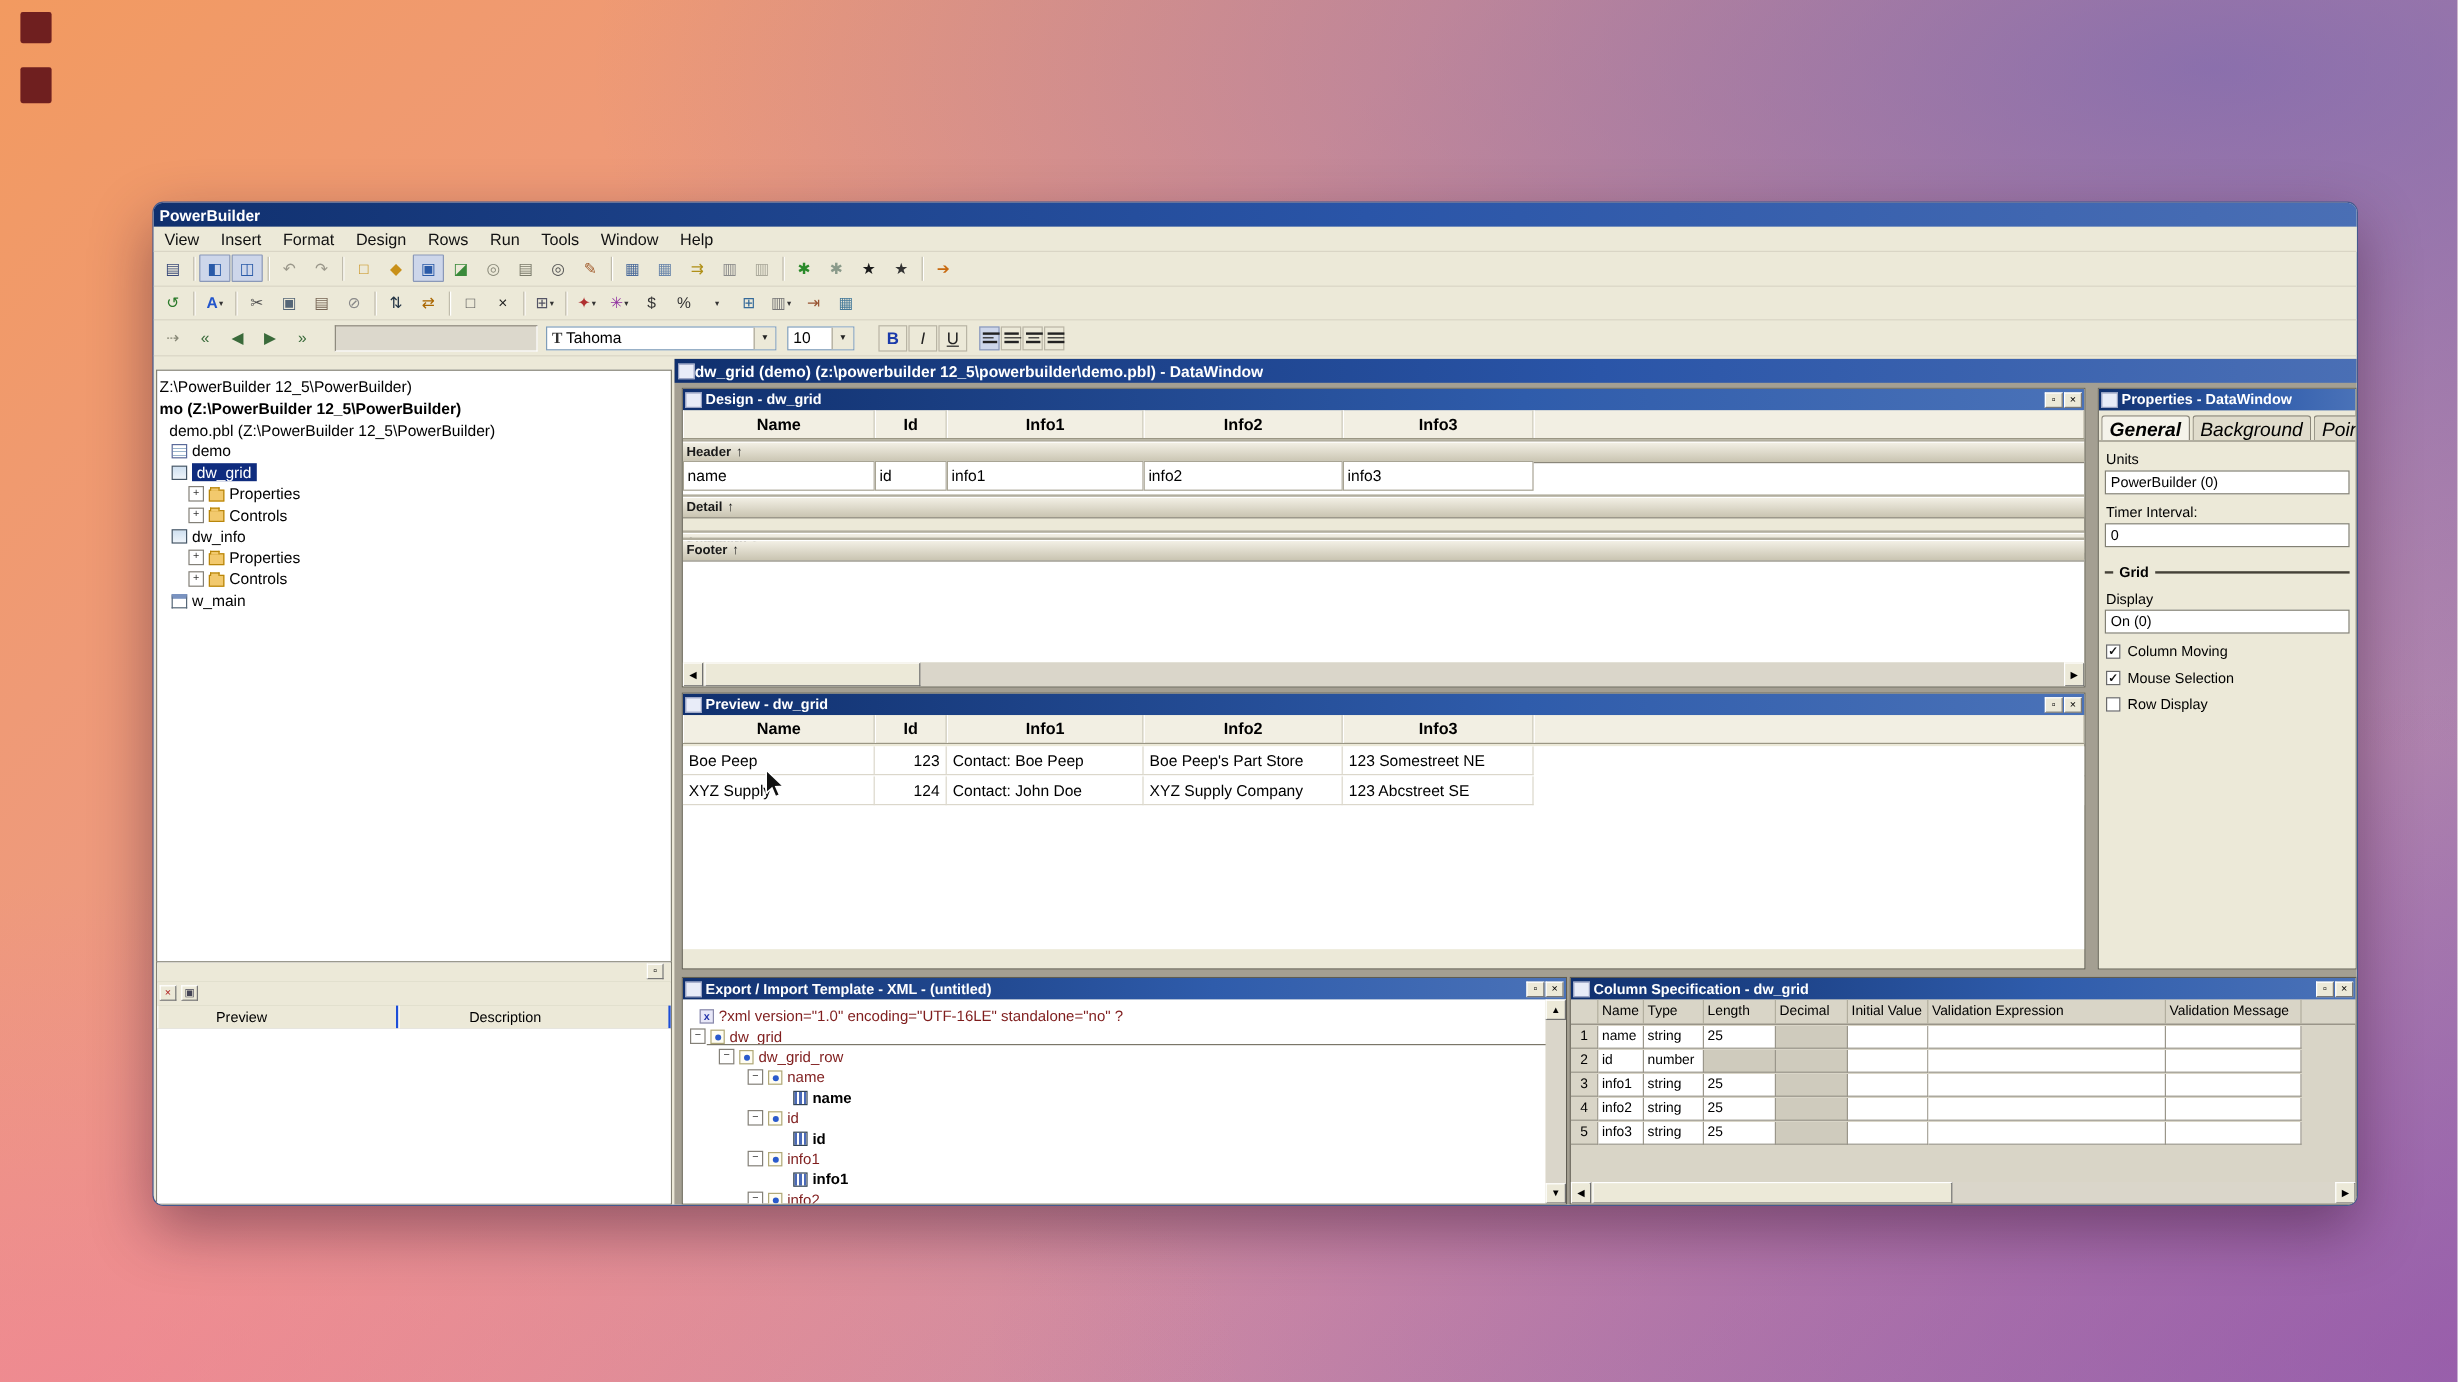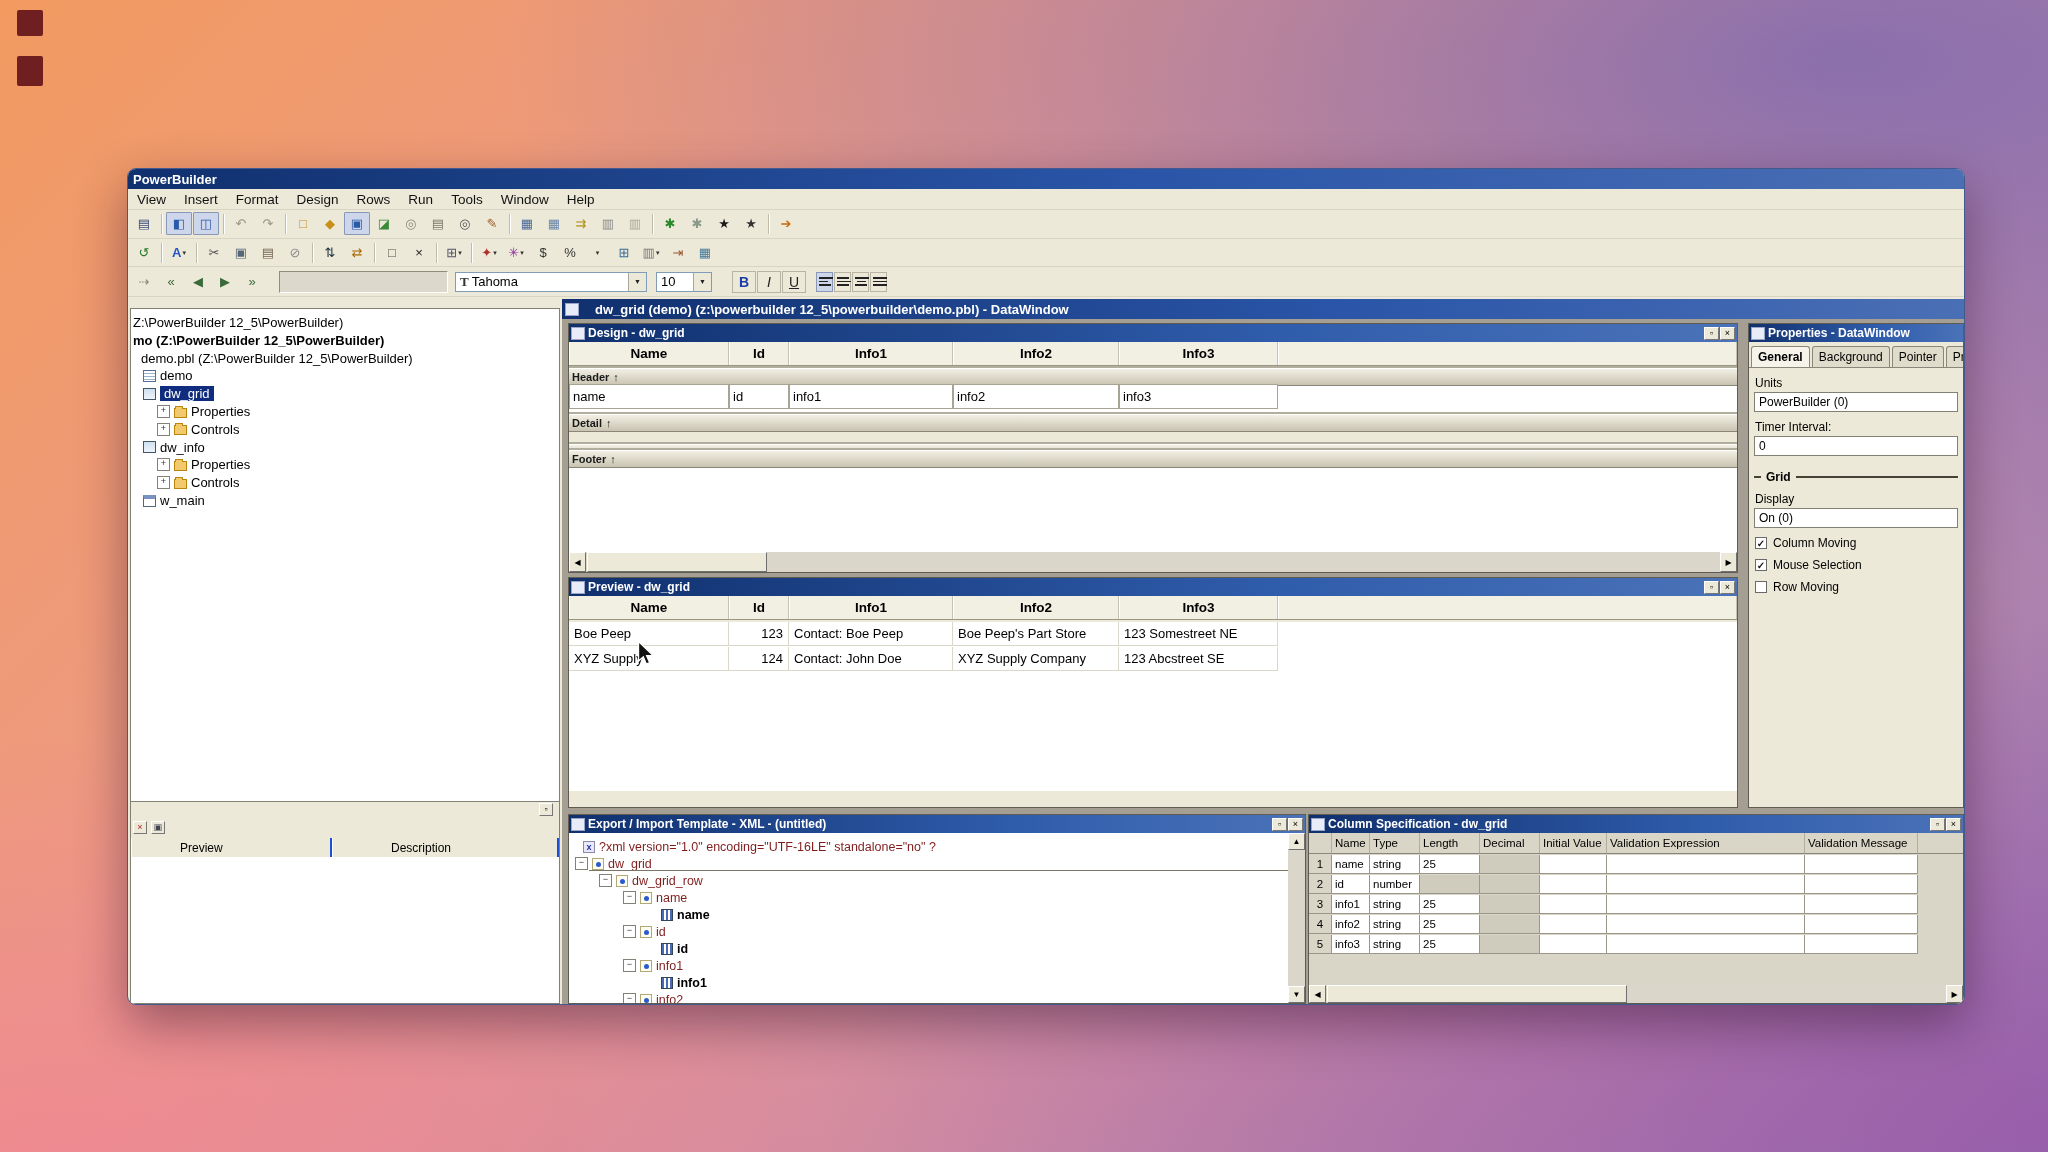--- a/index.html
+++ b/index.html
@@ -54,21 +54,21 @@
     text-align:center;color:#333;flex:none;}
 
   .pane-bl{position:absolute;left:2px;top:632px;width:428px;height:201px;background:#fff;border:1px solid #828073;overflow:hidden;}
   .bl-strip{position:absolute;left:0;width:100%;background:#ece9d8;border-bottom:1px solid #c9c5b5;}
   .sqbtn{position:absolute;width:14px;height:13px;background:#ece9d8;border:1px solid #fff;
     border-right-color:#777;border-bottom-color:#777;font-size:9px;line-height:11px;text-align:center;padding:0;}
   .bl-head{position:absolute;left:0;top:36px;width:100%;height:19px;display:flex;background:#ece9d8;border-bottom:1px solid #a5a193;}
   .bl-cell{border-right:2px solid #1d4ed8;border-left:1px solid #fff;font-size:12px;display:flex;align-items:center;padding-left:48px;box-sizing:border-box;}
 
   .mdi{position:absolute;left:434px;top:130px;width:1402px;height:705px;background:#a49f92;overflow:hidden;}
-  .dwbar{position:absolute;left:0;top:0;width:100%;height:20px;display:flex;align-items:center;gap:16px;
+  .dwbar{position:absolute;left:0;top:0;width:100%;height:20px;display:flex;align-items:center;gap:0;
     background:linear-gradient(90deg,#10306e,#2a55a8 55%,#4a6fb5);color:#fff;font-weight:bold;font-size:13px;
     padding-left:3px;box-sizing:border-box;}
   .picon{width:12px;height:11px;background:#e8ecf8;border:1px solid #9aa4c4;flex:none;}
 
   .panel{position:absolute;background:#ece9d8;border:1px solid #5f5c52;box-sizing:border-box;overflow:hidden;}
   .pbar{position:absolute;left:0;top:0;width:100%;height:18px;display:flex;align-items:center;gap:3px;
     background:linear-gradient(90deg,#10306e,#2f5cab 60%,#4a72b8);color:#fff;font-weight:bold;font-size:12px;
     padding:0 2px;box-sizing:border-box;}
   .pbtns{margin-left:auto;display:flex;gap:1px;}
   .pbtn{width:15px;height:13px;background:#ece9d8;border:1px solid #fff;border-right-color:#777;
@@ -108,22 +108,22 @@
 
   .cs-head{position:absolute;display:flex;background:#d9d5c7;border-bottom:1px solid #8a867a;}
   .cs-hcell{font-size:11.5px;padding:4px 3px;border-right:1px solid #b2ae9e;box-sizing:border-box;flex:none;white-space:nowrap;overflow:hidden;}
   .cs-row{position:absolute;display:flex;}
   .cs-cell{font-size:11.5px;padding:3px 3px;background:#fff;border-right:1px solid #9a968a;border-bottom:1px solid #9a968a;
     box-sizing:border-box;flex:none;white-space:nowrap;overflow:hidden;}
   .cs-cell.gut{background:#d9d5c7;text-align:center;}
   .cs-cell.dis{background:#cfcbbd;}
 
   .tabs{position:absolute;left:2px;top:22px;display:flex;height:21px;width:100%;}
-  .tab{border:1px solid #8a867a;border-bottom:none;background:#e0dccc;padding:3px 6px 0;font-size:12px;
-    border-radius:3px 3px 0 0;margin-right:2px;white-space:nowrap;flex:none;}
+  .tab{border:1px solid #8a867a;border-bottom:none;background:#e0dccc;padding:3px 6px 0;font-size:16px;
+    border-radius:3px 3px 0 0;margin-right:2px;white-space:nowrap;flex:none;font-style:italic;}
   .tab.active{background:#f5f3ea;font-weight:bold;}
   .props-body{position:absolute;left:0;top:43px;width:100%;bottom:0;background:#ece9d8;border-top:1px solid #8a867a;}
   .plabel{font-size:12px;margin:8px 6px 2px;}
   .fieldbox{background:#fff;border:1px solid #828073;height:18px;font-size:12px;display:flex;align-items:center;
     padding-left:4px;margin:2px 5px;}
   .checkrow{display:flex;align-items:center;gap:6px;font-size:12px;margin:8px 6px 0;}
   .cbx{width:12px;height:12px;background:#fff;border:1px solid #6a6a6a;font-size:10px;line-height:11px;
     text-align:center;font-weight:bold;color:#111;box-sizing:border-box;flex:none;}
   .checkrow.disabled{color:#a09c8e;}
   .checkrow.disabled .cbx{background:#ece9d8;border-color:#a09c8e;}
@@ -686,20 +686,20 @@
               <div class="checkrow">
                 <span class="cbx">✓</span>
                 <span>Column Moving</span>
               </div>
               <div class="checkrow">
                 <span class="cbx">✓</span>
                 <span>Mouse Selection</span>
               </div>
               <div class="checkrow">
                 <span class="cbx"></span>
-                <span>Row Moving</span>
+                <span>Row Display</span>
               </div>
             </div>
         </div>
       </div>
     </div>
   </div>
 </div>
 
 </body></html>

